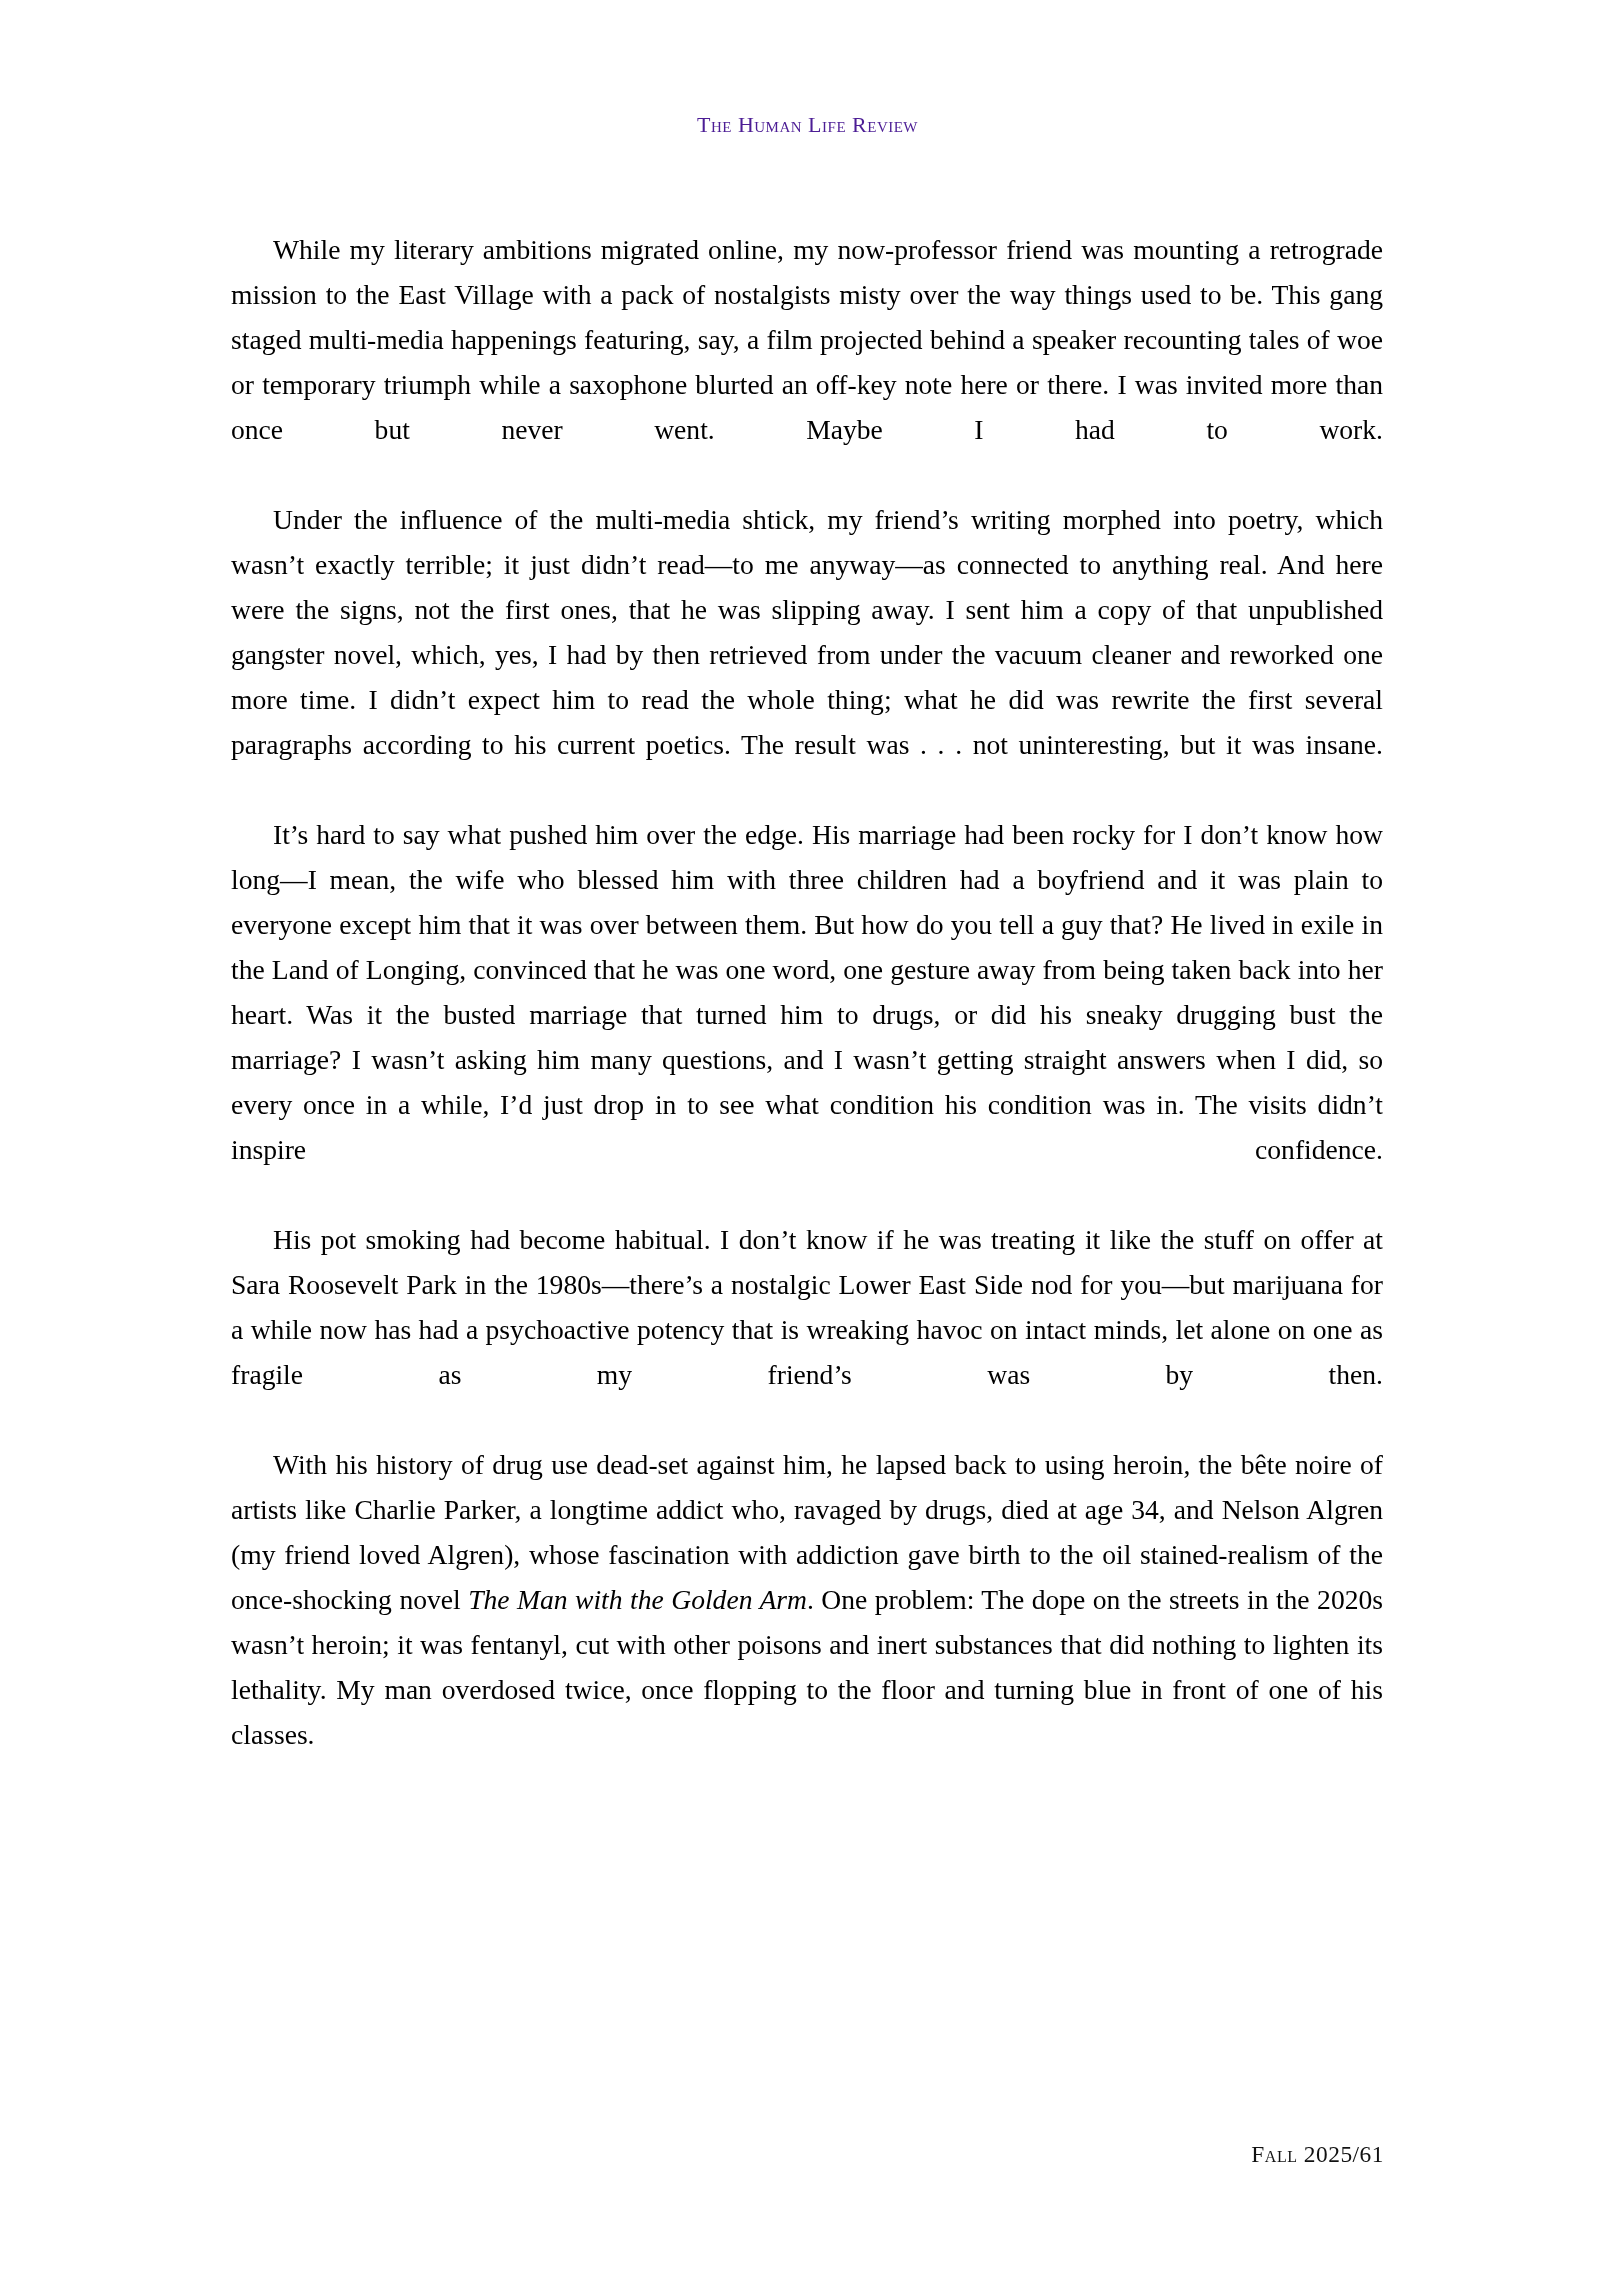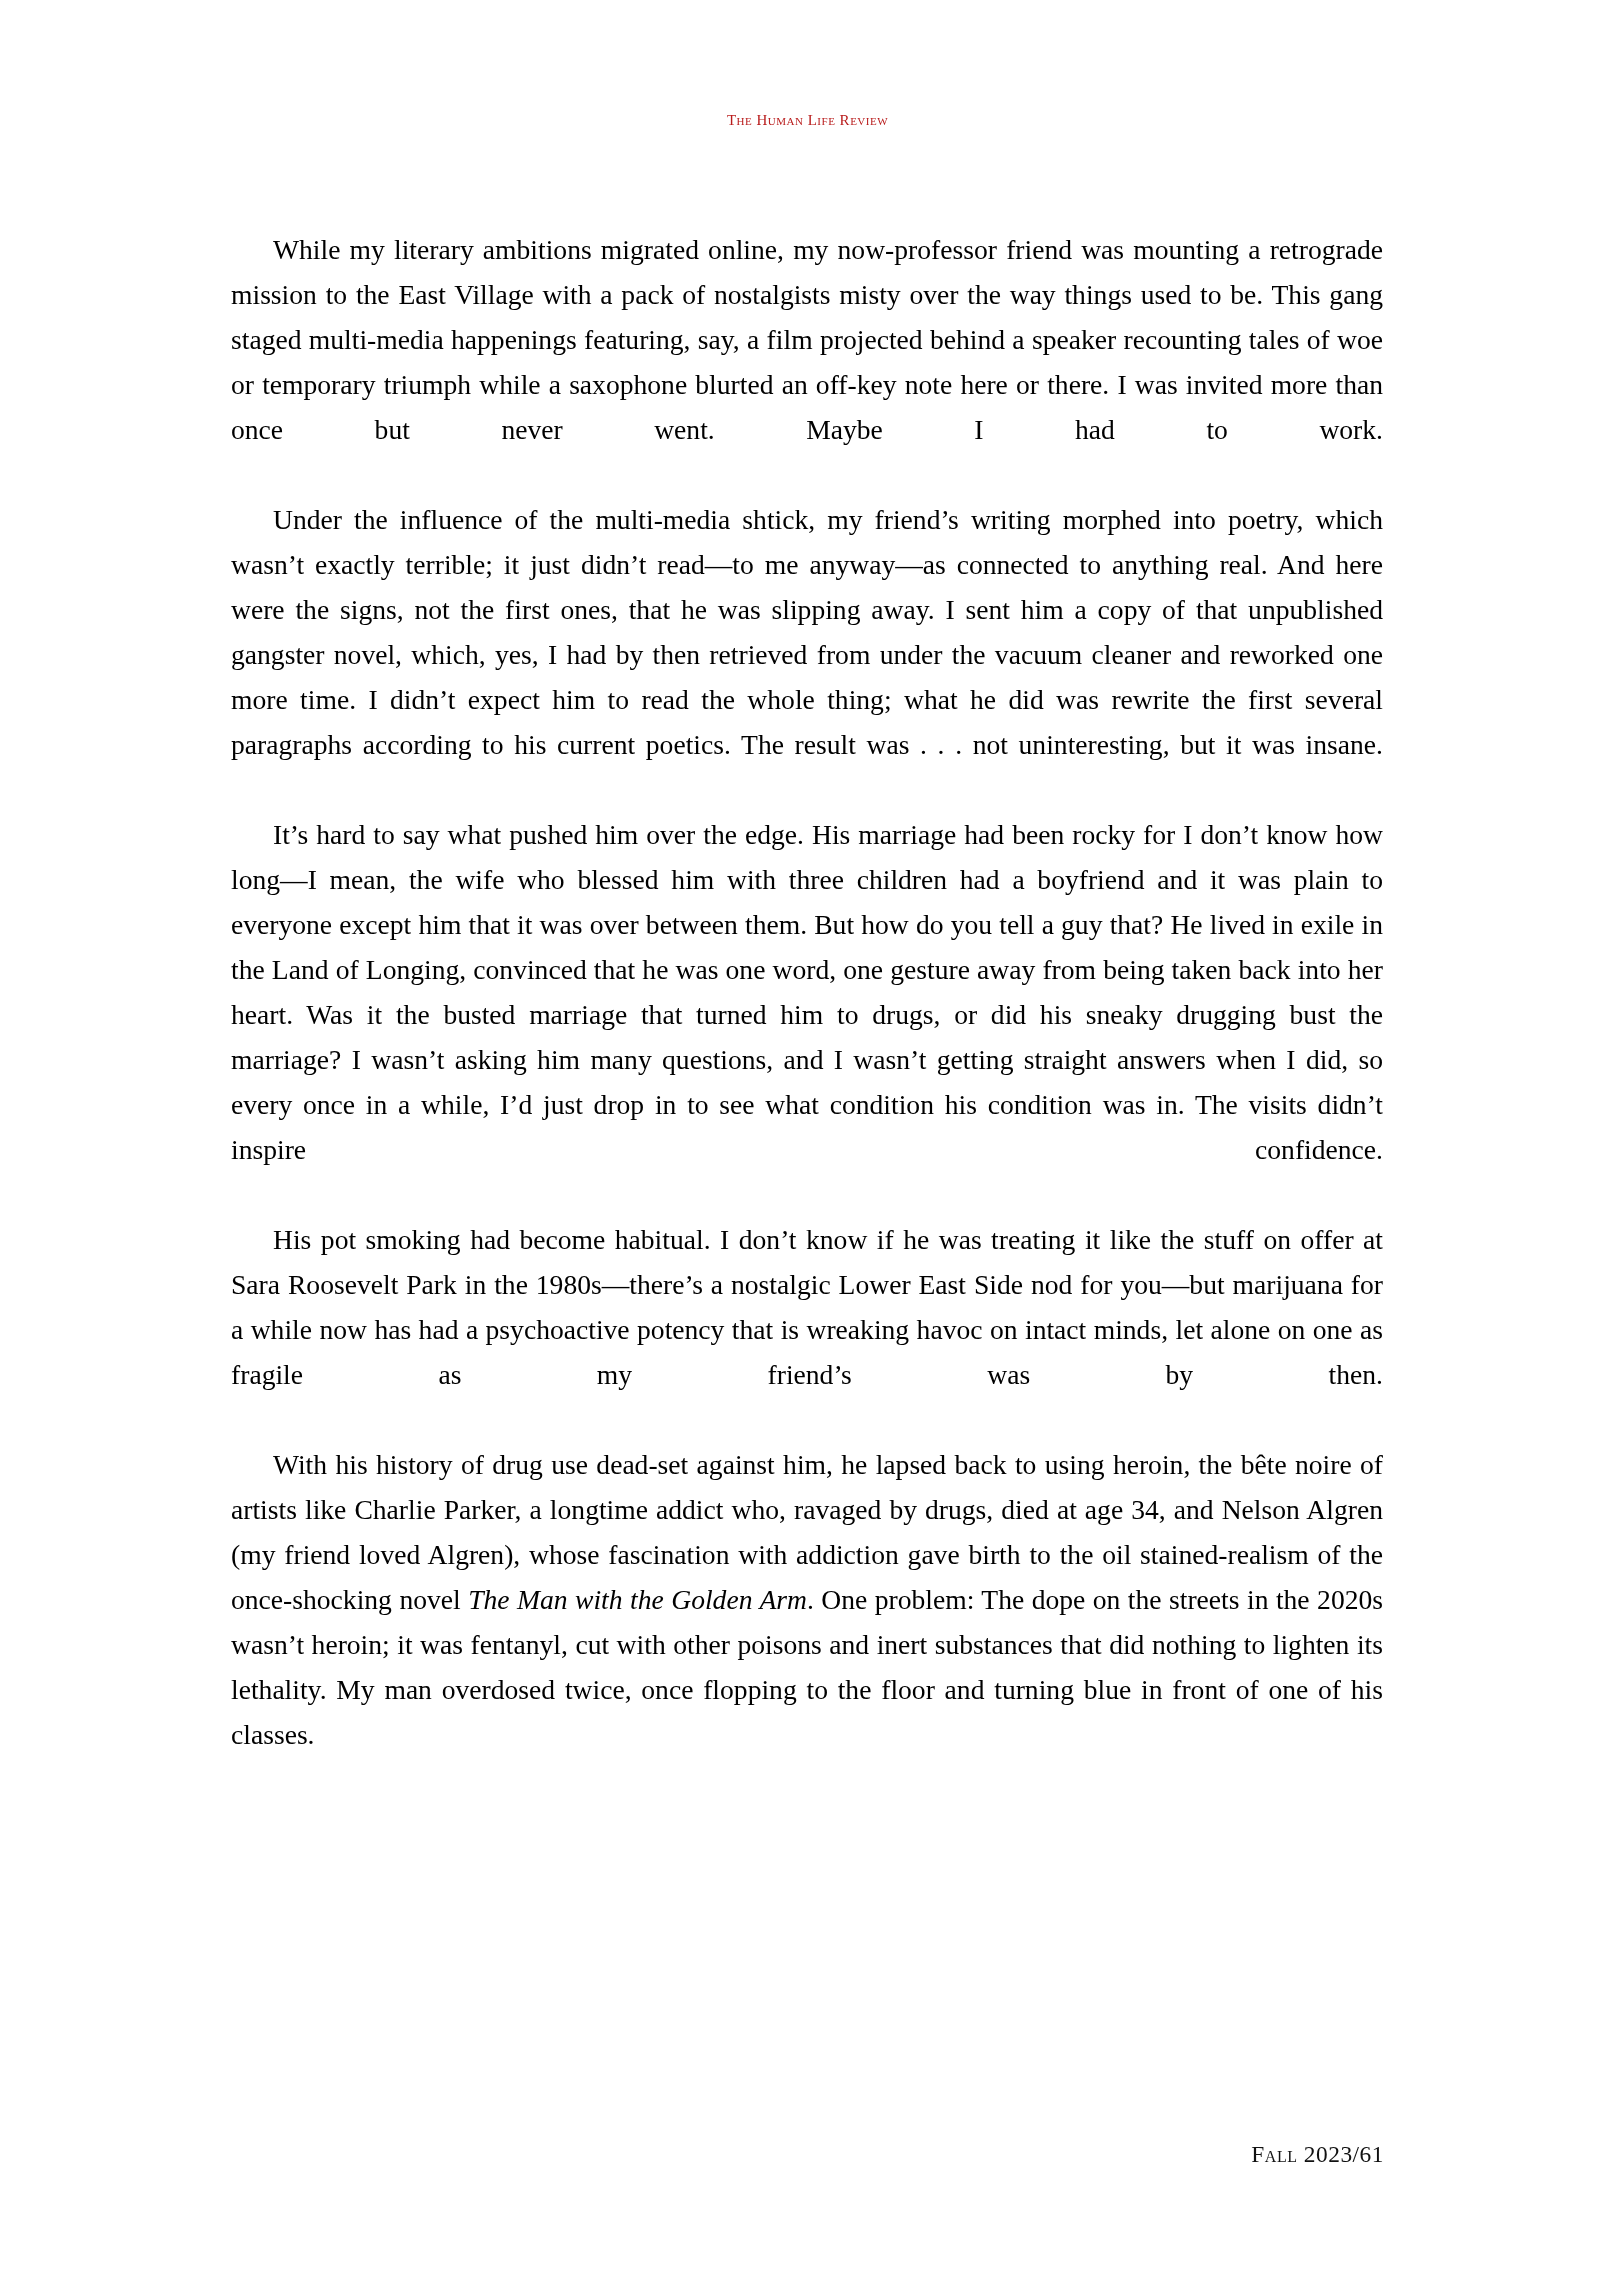--- a/index.html
+++ b/index.html
@@ -16,24 +16,24 @@
     overflow: hidden;
     font-family: "Liberation Serif", "DejaVu Serif", serif;
     color: #000000;
   }
   .running-head {
     position: absolute;
     top: 112px;
     left: 0;
     width: 1615px;
     text-align: center;
-    font-size: 15px;
+    font-size: 22px;
     font-variant: small-caps;
     letter-spacing: 0.5px;
-    color: #b91c1c;
+    color: #4c1d95;
   }
   .body-text {
     position: absolute;
     top: 227px;
     left: 231px;
     width: 1152px;
     font-size: 27.6px;
     line-height: 45px;
     text-align: justify;
     text-justify: inter-word;
@@ -78,16 +78,16 @@
     <p>While my literary ambitions migrated online, my now-professor friend was mounting a retrograde mission to the East Village with a pack of nostalgists misty over the way things used to be. This gang staged multi-media happenings featuring, say, a film projected behind a speaker recounting tales of woe or temporary triumph while a saxophone blurted an off-key note here or there. I was invited more than once but never went. Maybe I had to work.</p>
     <p>Under the influence of the multi-media shtick, my friend’s writing morphed into poetry, which wasn’t exactly terrible; it just didn’t read—to me anyway—as connected to anything real. And here were the signs, not the first ones, that he was slipping away. I sent him a copy of that unpublished gangster novel, which, yes, I had by then retrieved from under the vacuum cleaner and reworked one more time. I didn’t expect him to read the whole thing; what he did was rewrite the first several paragraphs according to his current poetics. The result was . . . not uninteresting, but it was insane.</p>
     <p>It’s hard to say what pushed him over the edge. His marriage had been rocky for I don’t know how long—I mean, the wife who blessed him with three children had a boyfriend and it was plain to everyone except him that it was over between them. But how do you tell a guy that? He lived in exile in the Land of Longing, convinced that he was one word, one gesture away from being taken back into her heart. Was it the busted marriage that turned him to drugs, or did his sneaky drugging bust the marriage? I wasn’t asking him many questions, and I wasn’t getting straight answers when I did, so every once in a while, I’d just drop in to see what condition his condition was in. The visits didn’t inspire confidence.</p>
     <p>His pot smoking had become habitual. I don’t know if he was treating it like the stuff on offer at Sara Roosevelt Park in the 1980s—there’s a nostalgic Lower East Side nod for you—but marijuana for a while now has had a psychoactive potency that is wreaking havoc on intact minds, let alone on one as fragile as my friend’s was by then.</p>
 
     <p>With his history of drug use dead-set against him, he lapsed back to using heroin, the bête noire of artists like Charlie Parker, a longtime addict who, ravaged by drugs, died at age 34, and Nelson Algren (my friend loved Algren), whose fascination with addiction gave birth to the oil stained-realism of the once-shocking novel <em>The Man with the Golden Arm</em>. One problem: The dope on the streets in the 2020s wasn’t heroin; it was fentanyl, cut with other poisons and inert substances that did nothing to lighten its lethality. My man overdosed twice, once flopping to the floor and turning blue in front of one of his classes.</p>
 
 
   </div>
 
-  <div class="folio">Fall 2023/61</div>
+  <div class="folio">Fall 2025/61</div>
 
 </div>
 
 
 </body></html>

